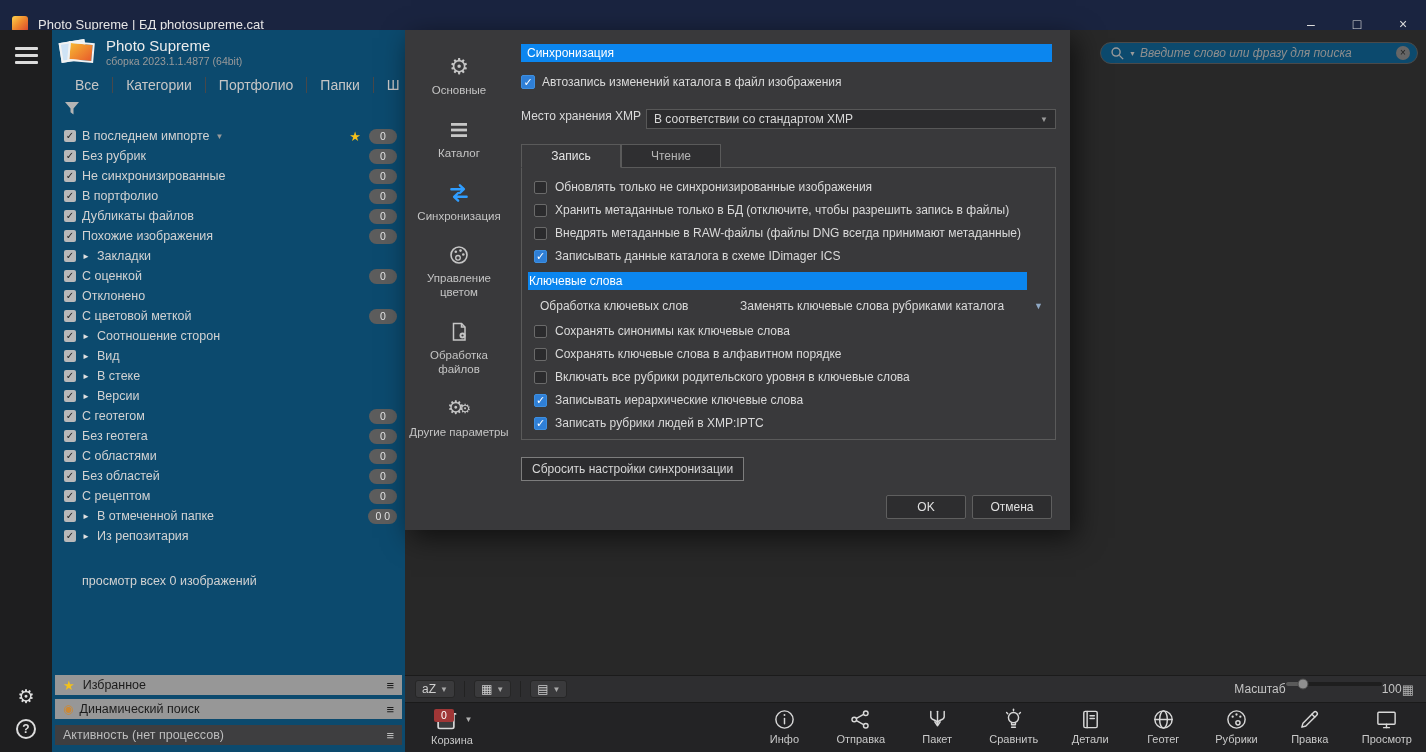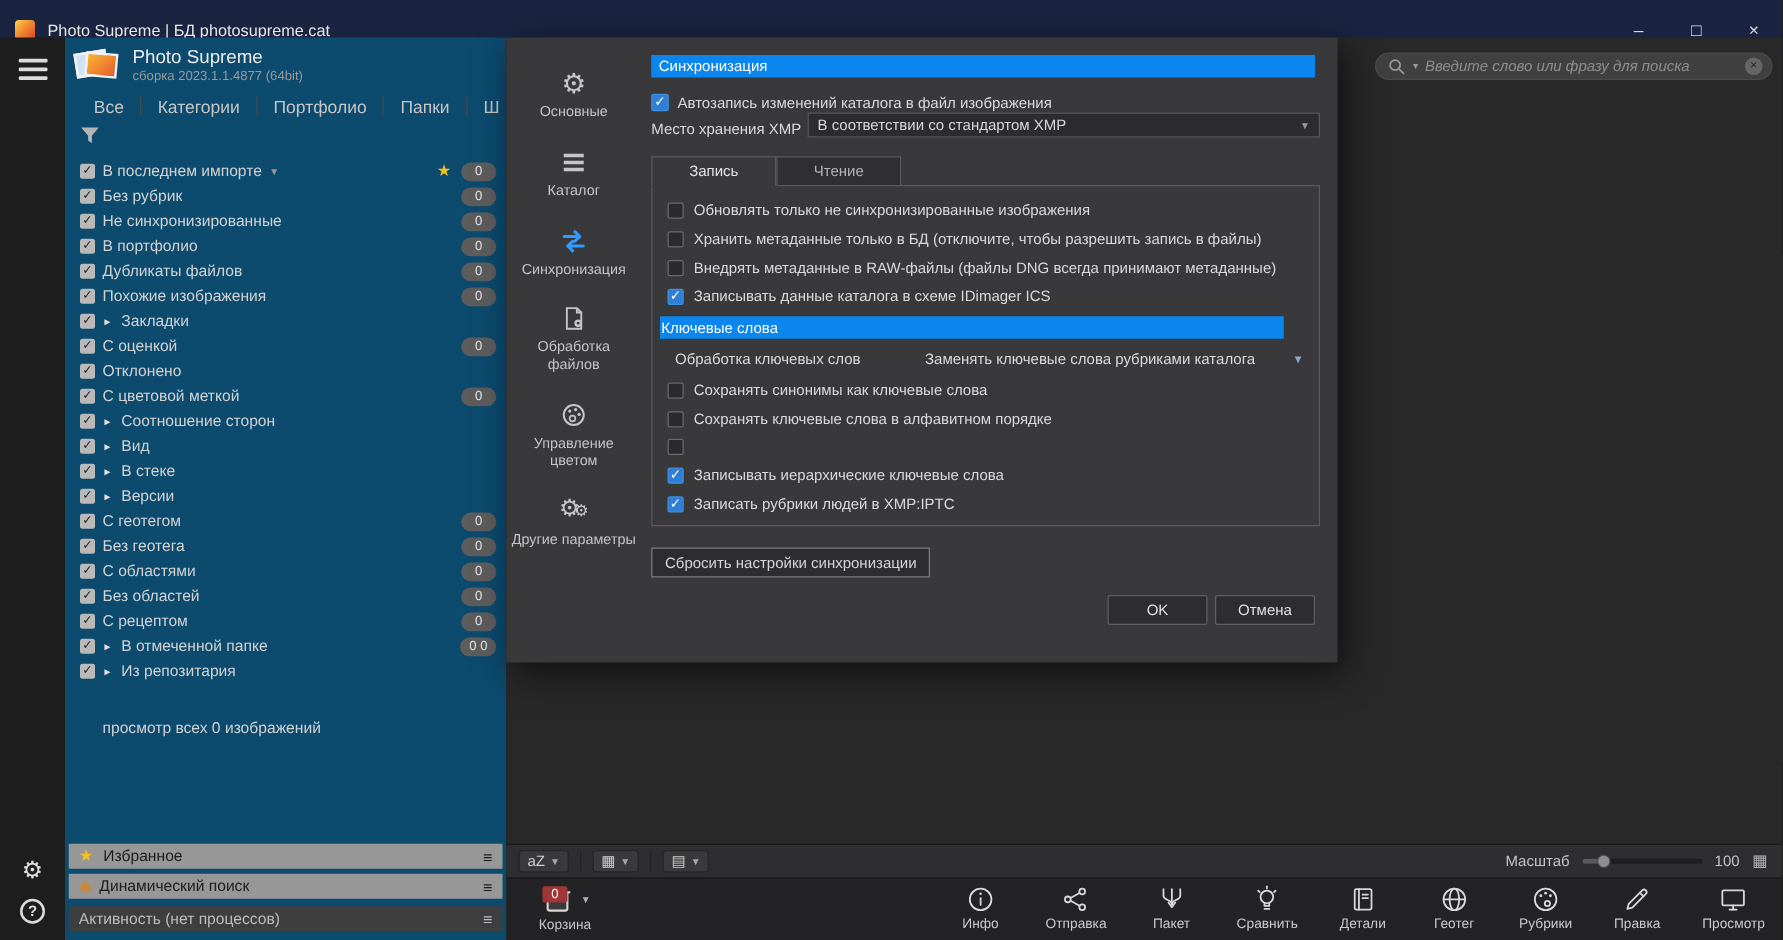--- a/index.html
+++ b/index.html
@@ -44,40 +44,40 @@
   .sbar { position:absolute; left:3px; right:3px; height:20px; display:flex; align-items:center; padding:0 8px; gap:6px; font-size:12.5px; }
   .sbar1 { bottom:57px; background:#979797; color:#1c1c1c; }
   .sbar2 { bottom:33px; background:#979797; color:#1c1c1c; }
   .sbar3 { bottom:7px;  background:#3e3e40; color:#bdbdbd; }
   .sbar .menu-r { margin-left:auto; font-size:13px; }
   .icon-rings { color:#cc8833; font-size:12px; }
 
   
   .main { position:absolute; top:30px; left:405px; right:0; bottom:0; background:#282828; }
 
-  .search { position:absolute; top:12px; right:8px; width:318px; height:22px; border-radius:12px; background:#404040; border:1px solid #4a4a4a; display:flex; align-items:center; padding:0 7px 0 9px; gap:4px; }
+  .search { position:absolute; top:12px; right:8px; width:318px; height:22px; border-radius:12px; background:#0c4a6e; border:1px solid #4a4a4a; display:flex; align-items:center; padding:0 7px 0 9px; gap:4px; }
   .search input { flex:1; background:transparent; border:none; outline:none; font-size:12px; font-style:italic; color:#b5b5b5; font-family:inherit; min-width:0; }
   .search input::placeholder { color:#8e8e8e; font-style:italic; }
   .search .mini-caret { font-size:7px; color:#9a9a9a; }
   .search .clear { width:14px; height:14px; border-radius:50%; background:#666; color:#222; font-size:10px; line-height:14px; text-align:center; flex:none; }
 
   
   .dialog { position:absolute; left:0; top:0; width:665px; height:500px; background:#39393b; box-shadow:6px 8px 26px rgba(0,0,0,.6); display:flex; }
   .dlg-nav { width:108px; padding-top:14px; flex:none; }
   .dlg-item { display:flex; flex-direction:column; align-items:center; gap:4px; padding:10px 4px 9px; color:#c4c4c4; font-size:11.5px; text-align:center; line-height:1.2; }
   .dlg-ic { height:26px; display:flex; align-items:center; justify-content:center; }
   .gear-glyph { font-size:22px; color:#c6c6c6; line-height:1; }
   .gears2 .g1 { font-size:19px; color:#c6c6c6; }
   .gears2 .g2 { font-size:13px; color:#c6c6c6; margin-left:-5px; }
   .dlg-content { flex:1; padding:14px 14px 0 8px; }
   .dlg-header { height:18px; background:#0b86ef; color:#fff; font-size:12px; line-height:18px; padding-left:6px; margin-right:4px; }
   .row-auto { display:flex; align-items:center; gap:7px; margin-top:13px; font-size:12px; color:#dadada; }
   .cbd { width:14px; height:14px; border:1px solid #6a6a6a; background:#2b2b2d; color:#fff; font-size:11px; line-height:12px; text-align:center; border-radius:2px; flex:none; }
   .cbd.checked { background:#2f7fd6; border-color:#3d8fe0; }
-  .row-xmp { display:flex; align-items:flex-end; margin-top:1px; font-size:12px; color:#dadada; }
+  .row-xmp { display:flex; align-items:flex-start; margin-top:20px; font-size:12px; color:#dadada; }
   .row-xmp .xlbl { width:125px; flex:none; }
   .select { flex:1; height:20px; background:#2c2c2e; border:1px solid #585858; display:flex; align-items:center; padding:0 7px; font-size:12px; color:#d8d8d8; }
   .select .caret { margin-left:auto; color:#9a9a9a; font-size:8px; }
   .tabs { display:flex; margin-top:15px; }
   .tab { min-width:100px; text-align:center; padding:4px 10px 3px; font-size:12px; border:1px solid #5a5a5a; border-bottom:none; color:#b4b4b4; background:#2f2f31; }
   .tab.active { background:#39393b; color:#e4e4e4; position:relative; z-index:2; margin-bottom:-1px; padding-bottom:4px; border-bottom:1px solid #39393b; }
   .panel { border:1px solid #5a5a5a; height:273px; overflow:hidden; padding:12px 4px 0 6px; position:relative; z-index:1; }
   .prow { display:flex; align-items:center; gap:8px; margin:0 8px 9px 6px; font-size:12px; color:#dadada; }
   .prow .cbd { width:13px; height:13px; line-height:11px; }
   .kw-header { height:18px; background:#0b86ef; color:#fff; font-size:12px; line-height:18px; padding-left:1px; margin:3px 24px 9px 0; }
@@ -87,21 +87,21 @@
   .kw-row .caret { color:#8fa8c4; font-size:9px; }
   .reset-btn { margin-top:17px; display:inline-block; background:#2d2d2f; border:1px solid #7d7d7d; color:#d6d6d6; font-size:12px; padding:4px 10px; }
   .dlg-footer { display:flex; justify-content:flex-end; gap:6px; margin-top:14px; padding-right:4px; }
   .btn { width:80px; height:24px; background:#2d2d2f; border:1px solid #5f5f5f; color:#e0e0e0; font-size:12px; display:flex; align-items:center; justify-content:center; border-radius:2px; }
 
   
   .toolbar { position:absolute; left:0; right:0; top:645px; height:27px; background:#2e2e30; border-top:1px solid #1b1b1b; display:flex; align-items:center; padding:0 12px 0 10px; gap:7px; }
   .tbtn { display:flex; align-items:center; gap:4px; background:#3a3a3c; border:1px solid #262626; border-radius:3px; padding:1px 6px; color:#cfcfcf; font-size:12px; }
   .tbtn .tcaret { font-size:8px; color:#a8a8a8; }
   .tsep { width:1px; height:16px; background:#222; margin:0 2px; }
-  .zoom { margin-left:auto; display:flex; align-items:center; gap:10px; color:#c4c4c4; font-size:12px; }
+  .zoom { margin-left:auto; display:flex; align-items:flex-start; color:#c4c4c4; font-size:12px; }
   .slider { width:96px; height:4px; background:#1e1e1e; border-radius:2px; position:relative; }
   .slider .fill { width:18%; height:100%; background:#5a5a5a; border-radius:2px; }
   .slider .handle { position:absolute; left:18%; top:50%; transform:translate(-50%,-50%); width:11px; height:11px; border-radius:50%; background:#8f8f8f; border:1px solid #4a4a4a; }
   .zoom .zgrid { font-size:13px; color:#b0b0b0; }
 
   
   .bottombar { position:absolute; left:0; right:0; top:672px; bottom:0; background:#232325; border-top:1px solid #1a1a1a; display:flex; align-items:flex-start; padding:3px 10px 0 14px; }
   .trash { position:relative; display:flex; flex-direction:column; align-items:center; width:66px; }
   .trash-top { display:flex; align-items:center; gap:5px; }
   .trash-badge { position:absolute; top:3px; left:15px; background:#a03636; color:#fff; font-size:10.5px; line-height:13px; padding:0 7px; border-radius:2px; }
@@ -338,44 +338,44 @@
                 <g stroke="#2f9dff" stroke-width="2.2" fill="none" stroke-linecap="round" stroke-linejoin="round">
                   <path d="M4 7.5 h11 M11.8 4 L15.5 7.5 L11.8 11"></path>
                   <path d="M18 14.5 H7 M10.2 11 L6.5 14.5 L10.2 18"></path>
                 </g>
               </svg>
           </div>
           <span>Синхронизация</span>
         </div>
         <div class="dlg-item">
           <div class="dlg-ic">
+            <svg width="22" height="22" viewBox="0 0 22 22">
+                <circle cx="11" cy="11" r="8" stroke="#c6c6c6" stroke-width="1.6" fill="none"></circle>
+                <circle cx="7.8" cy="7.8" r="1.3" fill="#c6c6c6"></circle>
+                <circle cx="12.5" cy="6.6" r="1.3" fill="#c6c6c6"></circle>
+                <circle cx="15.3" cy="10.5" r="1.3" fill="#c6c6c6"></circle>
+                <circle cx="10" cy="13.8" r="2.3" stroke="#c6c6c6" stroke-width="1.3" fill="none"></circle>
+              </svg>
+          </div>
+          <span>Управление цветом</span>
+        </div>
+        <div class="dlg-item">
+          <div class="dlg-ic">
             <svg width="21" height="22" viewBox="0 0 21 22">
                 <g stroke="#c6c6c6" fill="none" stroke-width="1.5">
                   <path d="M4.5 2.5 h8 l3.5 3.5 v13 h-11.5 z"></path>
                   <path d="M12.5 2.5 v3.5 h3.5"></path>
                 </g>
                 <circle cx="13.5" cy="14.5" r="3" fill="#c6c6c6"></circle>
                 <circle cx="13.5" cy="14.5" r="1.1" fill="#39393b"></circle>
               </svg>
           </div>
           <span>Обработка файлов</span>
         </div>
         <div class="dlg-item">
-          <div class="dlg-ic">
-            <svg width="22" height="22" viewBox="0 0 22 22">
-                <circle cx="11" cy="11" r="8" stroke="#c6c6c6" stroke-width="1.6" fill="none"></circle>
-                <circle cx="7.8" cy="7.8" r="1.3" fill="#c6c6c6"></circle>
-                <circle cx="12.5" cy="6.6" r="1.3" fill="#c6c6c6"></circle>
-                <circle cx="15.3" cy="10.5" r="1.3" fill="#c6c6c6"></circle>
-                <circle cx="10" cy="13.8" r="2.3" stroke="#c6c6c6" stroke-width="1.3" fill="none"></circle>
-              </svg>
-          </div>
-          <span>Управление цветом</span>
-        </div>
-        <div class="dlg-item">
           <div class="dlg-ic gears2">
             <span class="g1">⚙</span>
             <span class="g2">⚙</span>
           </div>
           <span>Другие параметры</span>
         </div>
       </div>
 
       <div class="dlg-content">
         <div class="dlg-header">Синхронизация</div>
@@ -427,20 +427,21 @@
           <div class="prow">
             <span class="cbd"></span>
             <span>Сохранять синонимы как ключевые слова</span>
           </div>
           <div class="prow">
             <span class="cbd"></span>
             <span>Сохранять ключевые слова в алфавитном порядке</span>
           </div>
           <div class="prow">
             <span class="cbd"></span>
+            <span>Включать все рубрики родительского уровня в ключевые слова</span>
           </div>
           <div class="prow">
             <span class="cbd checked">✓</span>
             <span>Записывать иерархические ключевые слова</span>
           </div>
           <div class="prow">
             <span class="cbd checked">✓</span>
             <span>Записать рубрики людей в XMP:IPTC</span>
           </div>
           <div class="prow">

